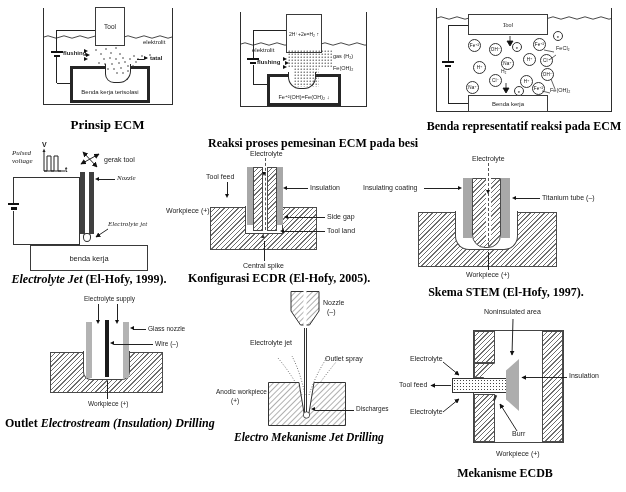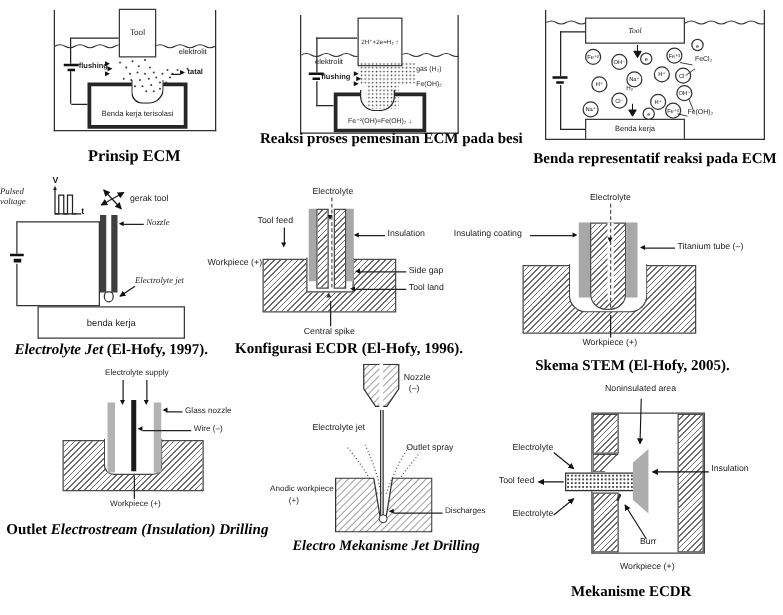--- a/index.html
+++ b/index.html
@@ -132,21 +132,21 @@
   <div class="ah-r" style="left:283px;top:64.5px"></div>
   <div class="wpd" style="left:267px;top:74px;width:74px;height:32px"></div>
   <div class="cav" style="left:288px;top:72px;width:28px;height:17px;border-radius:0 0 12px 12px"></div>
   <svg class="abs" style="left:285px;top:47px" width="52" height="45" viewBox="0 0 52 45">
     <rect x="2" y="3" width="46" height="17" fill="url(#dp)"></rect>
     <rect x="8" y="20" width="26" height="20" fill="url(#dp)"></rect>
   </svg>
   <div class="lbl s55" style="left:333px;top:53px">gas (H₂)</div>
   <div class="lbl s55" style="left:333px;top:65px">Fe(OH)₂</div>
   <div class="lbl" style="left:271px;top:94px;width:66px;text-align:center;font-size:5.5px">Fe⁺²(OH)=Fe(OH)₂ ↓</div>
-  <div class="cap" style="left:208px;top:103px;width:192px">Reaksi proses pemesinan ECM pada besi</div>
+  <div class="cap" style="left:208px;top:136px;width:192px">Reaksi proses pemesinan ECM pada besi</div>
 </section>
 
 <section>
   <div class="tank" style="left:436px;top:8px;width:176px;height:104px"></div>
   <svg class="abs" style="left:437px;top:15px" width="174" height="6" viewBox="0 0 174 6">
       <path d="M0 3 Q4 .6 8 3 T16 3 T24 3 T32 3 T40 3 T48 3 T56 3 T64 3 T72 3 T80 3 T88 3 T96 3 T104 3 T112 3 T120 3 T128 3 T136 3 T144 3 T152 3 T160 3 T168 3 T176 3" fill="none" stroke="#333" stroke-width=".9"></path>
     </svg>
   <div class="lh" style="left:448px;top:25px;width:20px"></div>
   <div class="lv" style="left:447.5px;top:25px;height:36px"></div>
   <div class="lv" style="left:447.5px;top:67.5px;height:36px"></div>
@@ -188,21 +188,21 @@
       <line x1="114" y1="45" x2="124" y2="47"></line>
         <line x1="119" y1="55" x2="126" y2="50"></line>
       <line x1="121" y1="74" x2="125" y2="84"></line>
         <line x1="112" y1="86" x2="120" y2="88"></line>
     </g>
   </svg>
   <div class="cap" style="left:424px;top:119px;width:200px">Benda representatif reaksi pada ECM</div>
 </section>
 
 <section>
-  <div class="lbl it wrap" style="left:0;top:150px;width:30px">Pulsed voltage</div>
+  <div class="lbl it wrap" style="left:12px;top:150px;width:30px">Pulsed voltage</div>
   <div class="lbl" style="left:42px;top:141px;font-weight:700">V</div>
   <div class="lbl" style="left:65px;top:166px;font-weight:700">t</div>
   <svg class="abs" style="left:41px;top:148px" width="26" height="26" viewBox="0 0 26 26">
     <polygon points="1.5,4 4.5,4 3,.5" fill="#222"></polygon>
     <path d="M3 3 L3 23 L24 23" fill="none" stroke="#222" stroke-width="1"></path>
     <path d="M3 23 H6 V8 H10 V23 H13 V8 H17 V23 H20" fill="none" stroke="#222" stroke-width="1"></path>
   </svg>
   <svg class="abs" style="left:77px;top:149px" width="26" height="22" viewBox="0 0 26 22">
     <line x1="4" y1="15" x2="22" y2="5" stroke="#222" stroke-width="1" marker-start="url(#arr)" marker-end="url(#arr)"></line>
     <line x1="6" y1="3" x2="20" y2="18" stroke="#222" stroke-width="1" marker-start="url(#arr)" marker-end="url(#arr)"></line>
@@ -218,21 +218,21 @@
   <div class="lbl it" style="left:117px;top:175px">Nozzle</div>
   <div class="lh" style="left:99px;top:179px;width:16px"></div>
   <div class="ah-l" style="left:95px;top:176.5px"></div>
   <div class="lbl it" style="left:108px;top:221px">Electrolyte jet</div>
   <svg class="abs" style="left:88px;top:226px" width="22" height="16" viewBox="0 0 22 16">
     <line x1="20" y1="3" x2="8" y2="11" stroke="#111" stroke-width=".9" marker-end="url(#arr)"></line>
   </svg>
   <div class="box ctr" style="left:30px;top:245px;width:118px;height:26px;border-width:1.2px">
       <span style="font-size:7.5px">benda kerja</span>
     </div>
-  <div class="cap" style="left:8px;top:272px;width:162px"><i>Electrolyte Jet</i><span> (El-Hofy, 1997).</span></div>
+  <div class="cap" style="left:8px;top:272px;width:162px"><i>Electrolyte Jet</i><span> (El-Hofy, 1999).</span></div>
 </section>
 
 <section>
   <div class="lbl" style="left:250px;top:150px">Electrolyte</div>
   <div class="lbl" style="left:206px;top:173px">Tool feed</div>
   <div class="lv" style="left:227px;top:182px;height:13px"></div>
   <div class="ah-d" style="left:224.5px;top:194px"></div>
   <div class="hatch" style="left:210px;top:207px;width:107px;height:43px"></div>
   <div class="abs" style="left:245px;top:206px;width:38px;height:28px;background:#fff;border:1px solid #444;border-top:none"></div>
   <div class="gray" style="left:247px;top:167px;width:6px;height:58px"></div>
@@ -247,42 +247,42 @@
   <div class="lh" style="left:286px;top:188px;width:22px"></div>
   <div class="ah-l" style="left:283px;top:185.5px"></div>
   <div class="lbl" style="left:327px;top:213px">Side gap</div>
   <div class="lh" style="left:288px;top:217px;width:37px"></div>
   <div class="ah-l" style="left:284px;top:214.5px"></div>
   <div class="lbl" style="left:327px;top:227px">Tool land</div>
   <div class="lh" style="left:284px;top:231px;width:41px"></div>
   <div class="ah-l" style="left:280px;top:228.5px"></div>
   <div class="lv" style="left:264px;top:241px;height:20px"></div>
   <div class="lbl" style="left:243px;top:262px">Central spike</div>
-  <div class="cap" style="left:188px;top:271px;width:176px">Konfigurasi ECDR (El-Hofy, 1996).</div>
+  <div class="cap" style="left:188px;top:271px;width:176px">Konfigurasi ECDR (El-Hofy, 2005).</div>
 </section>
 
 <section>
   <div class="lbl" style="left:472px;top:155px">Electrolyte</div>
   <div class="hatch" style="left:418px;top:212px;width:139px;height:55px"></div>
   <div class="abs" style="left:455px;top:211px;width:63px;height:39px;background:#fff;border:1px solid #444;border-top:none;border-radius:0 0 14px 14px"></div>
   <div class="hatch" style="left:472px;top:178px;width:29px;height:70px;border-radius:0 0 13px 13px"></div>
   <div class="abs" style="left:486px;top:178px;width:5px;height:62px;background:#fff"></div>
   <div class="gray" style="left:463px;top:178px;width:9px;height:60px"></div>
   <div class="gray" style="left:501px;top:178px;width:9px;height:60px"></div>
   <div class="dash-v" style="left:488px;top:163px;height:83px"></div>
   <div class="ah-d" style="left:485.5px;top:190px"></div>
   <div class="lbl" style="left:363px;top:184px">Insulating coating</div>
   <div class="lh" style="left:424px;top:188px;width:34px"></div>
   <div class="ah-r" style="left:458px;top:185.5px"></div>
   <div class="lbl" style="left:542px;top:194px">Titanium tube (–)</div>
   <div class="lh" style="left:516px;top:198px;width:24px"></div>
   <div class="ah-l" style="left:512px;top:195.5px"></div>
   <div class="lv" style="left:488px;top:252px;height:18px"></div>
   <div class="lbl" style="left:466px;top:271px">Workpiece (+)</div>
-  <div class="cap" style="left:424px;top:285px;width:164px">Skema STEM (El-Hofy, 2005).</div>
+  <div class="cap" style="left:424px;top:285px;width:164px">Skema STEM (El-Hofy, 1997).</div>
 </section>
 
 <section>
   <div class="lbl s65" style="left:84px;top:295px">Electrolyte supply</div>
   <div class="lv" style="left:98px;top:304px;height:17px"></div>
   <div class="ah-d" style="left:95.5px;top:320px"></div>
   <div class="lv" style="left:117px;top:304px;height:17px"></div>
   <div class="ah-d" style="left:114.5px;top:320px"></div>
   <div class="hatch" style="left:50px;top:352px;width:113px;height:41px"></div>
   <div class="abs" style="left:83px;top:351px;width:47px;height:29px;background:#fff;border:1px solid #444;border-top:none;border-radius:0 0 8px 8px"></div>
@@ -349,14 +349,14 @@
       <line x1="172" y1="72.5" x2="127" y2="72.5" marker-end="url(#arr)"></line>
     </g>
   </svg>
   <div class="lbl" style="left:484px;top:308px">Noninsulated area</div>
   <div class="lbl" style="left:410px;top:355px">Electrolyte</div>
   <div class="lbl" style="left:399px;top:381px">Tool feed</div>
   <div class="lbl" style="left:410px;top:408px">Electrolyte</div>
   <div class="lbl" style="left:569px;top:372px">Insulation</div>
   <div class="lbl" style="left:512px;top:430px">Burr</div>
   <div class="lbl" style="left:496px;top:450px">Workpiece (+)</div>
-  <div class="cap" style="left:455px;top:466px;width:100px">Mekanisme ECDR</div>
+  <div class="cap" style="left:455px;top:466px;width:100px">Mekanisme ECDB</div>
 </section>
 
 </body></html>

